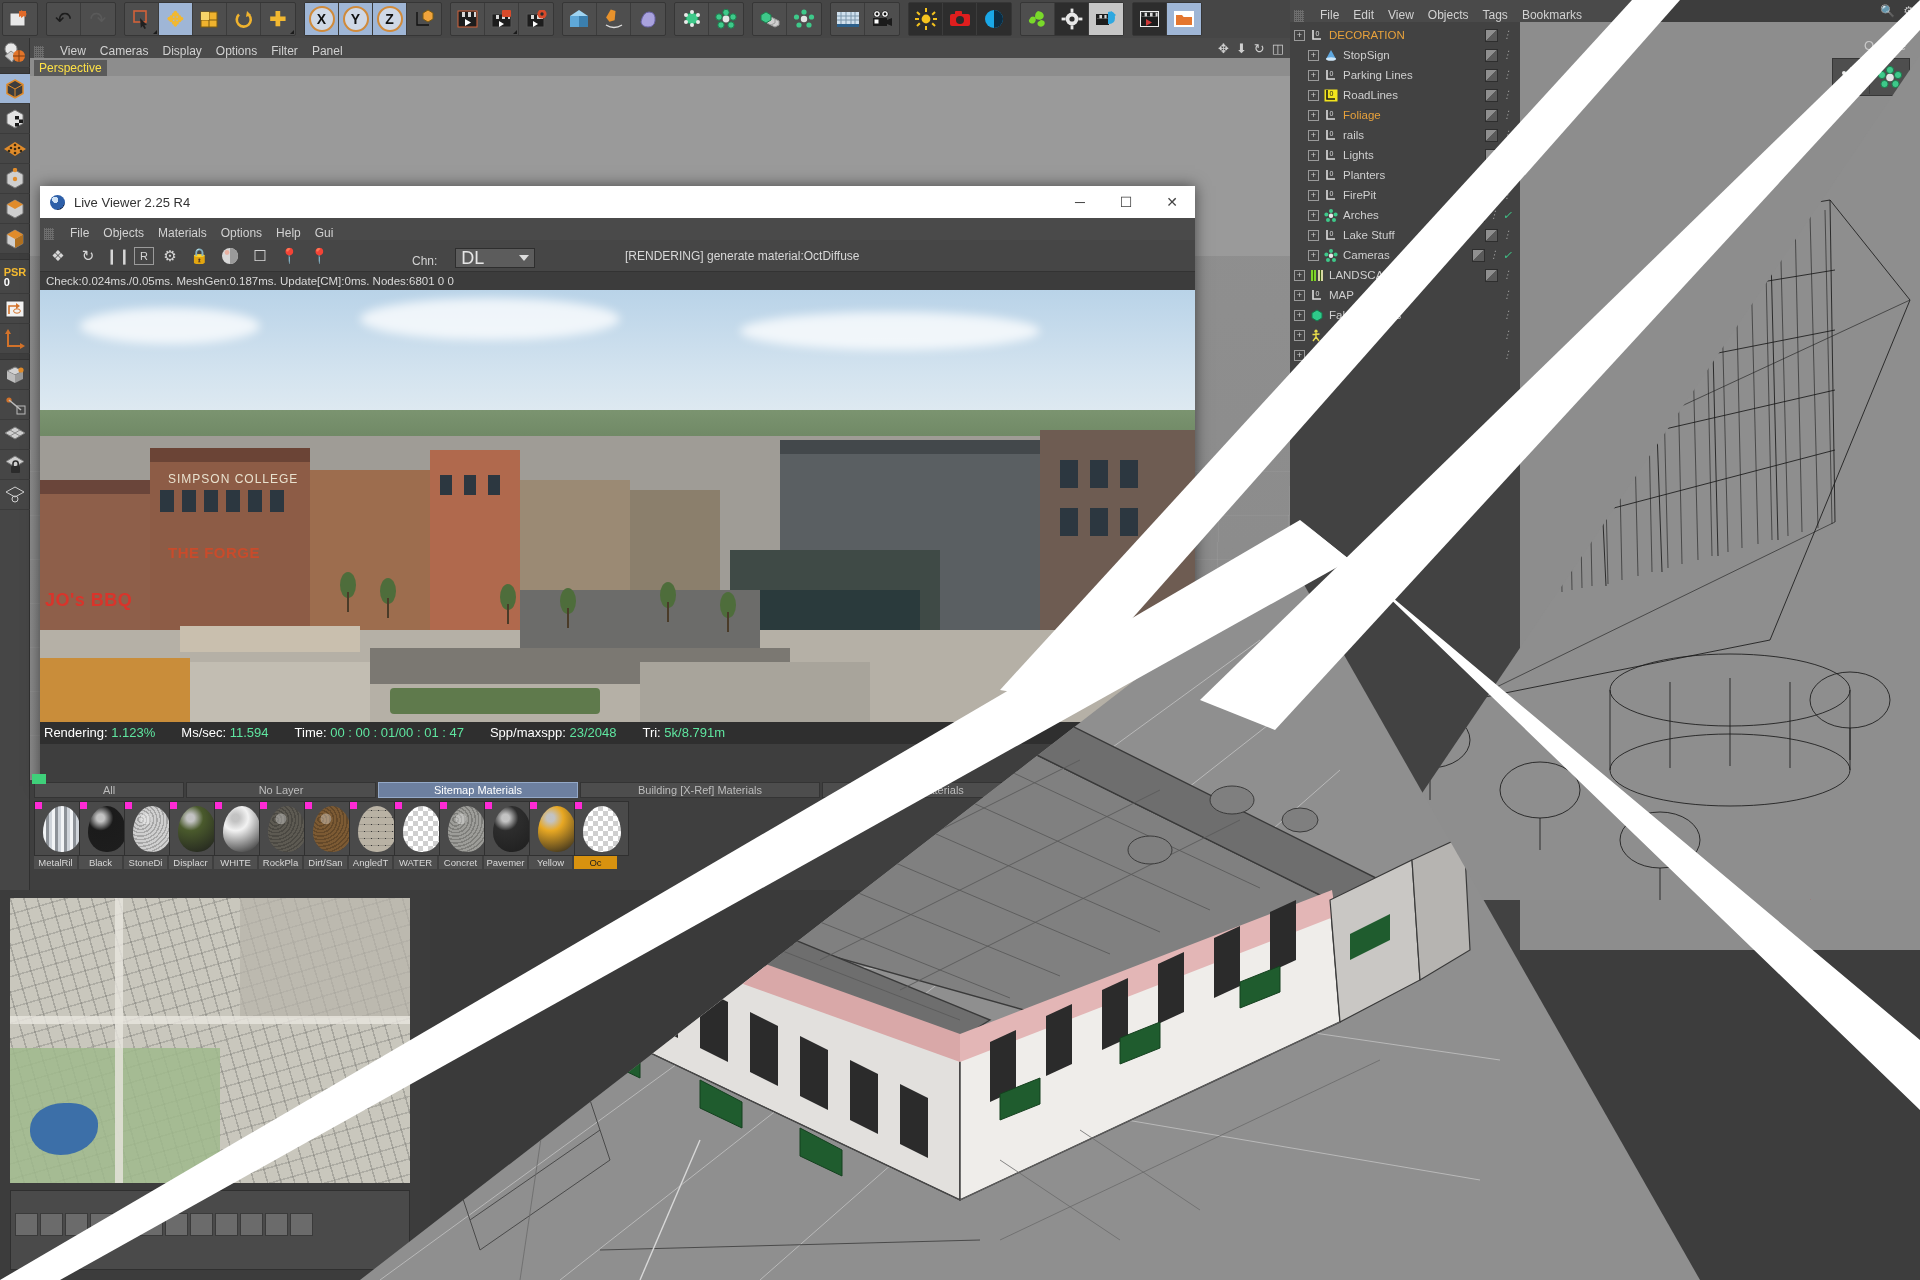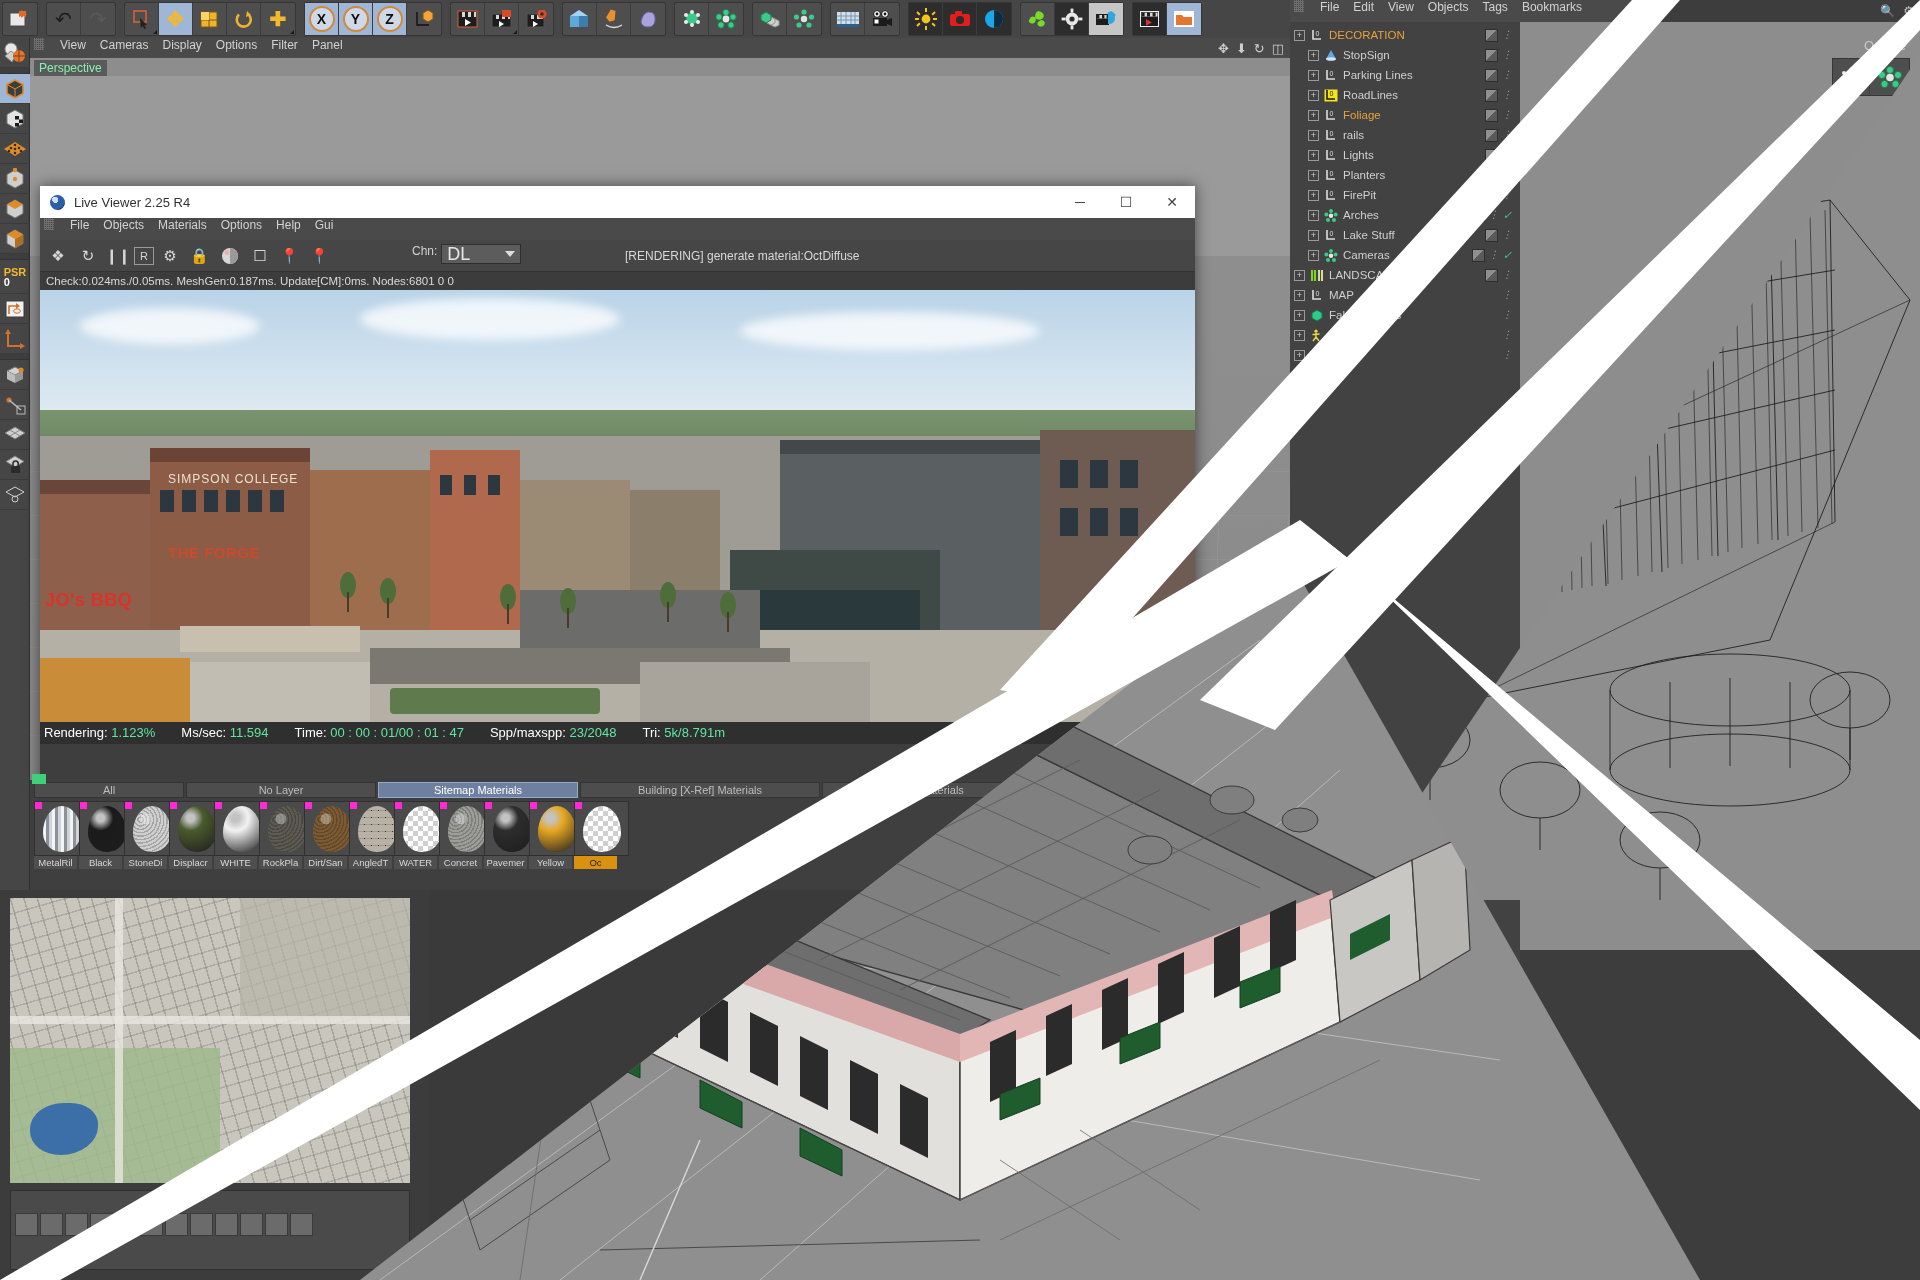--- a/index.html
+++ b/index.html
@@ -1,19 +1,19 @@
 <!DOCTYPE html>
 <html><head>
 <meta charset="utf-8">
 <style>
   * { box-sizing: border-box; margin:0; padding:0; }
   html,body { width:1920px; height:1280px; overflow:hidden; background:#3a3a3a;
     font-family:"Liberation Sans", sans-serif; }
   #root { position:relative; width:1920px; height:1280px; overflow:hidden; }
-  .menubar { display:flex; align-items:flex-start; height:20px; background:#4a4a4a;
+  .menubar { display:flex; align-items:flex-end; height:20px; background:#4a4a4a;
     font-size:12px; color:#d2d2d2; padding-left:4px; gap:14px; }
   .menubar .grip { width:10px; height:12px;
     background:repeating-linear-gradient(0deg,#8a8a8a 0 1px,transparent 1px 2px),
                repeating-linear-gradient(90deg,#8a8a8a 0 1px,transparent 1px 2px);
     opacity:.55; margin-right:2px;}
   .menubar span.mi { cursor:default; white-space:nowrap; }
 
   
   #topbar { position:absolute; left:0; top:0; width:1290px; height:38px;
     background:#464646; display:flex; align-items:center; gap:0; padding-left:2px;}
@@ -50,21 +50,21 @@
     border-bottom:1px solid #3b3b3b; position:relative; }
   .lbtn.sel { background:#9fb6d6; }
   .lsep { height:6px; background:#3e3e3e; border-bottom:1px solid #333; }
   .psr { color:#f2b830; font-weight:bold; font-size:11px; line-height:10px; text-align:left;}
   .psr small { color:#fff; font-size:11px; display:block; }
 
   
   #viewport { position:absolute; left:30px; top:38px; width:1260px; height:742px;
     background:#8d8d8d; }
   #vpmenu { position:absolute; left:0; top:0; width:100%; }
-  #vpPersp { position:absolute; left:4px; top:22px; font-size:12px; color:#86efac;
+  #vpPersp { position:absolute; left:4px; top:22px; font-size:12px; color:#fde047;
     background:#5a5a5a; padding:1px 5px; }
   #vpIcons { position:absolute; right:6px; top:3px; display:flex; gap:7px; color:#cfcfcf;
     font-size:13px; }
 
   
   #vpscene { position:absolute; left:0; top:38px; width:100%; height:704px;
     background:linear-gradient(#909090,#8a8a8a); overflow:hidden; }
   #vpgrid { position:absolute; left:0; bottom:0; width:100%; height:330px;
     background:
       repeating-linear-gradient(92deg, rgba(255,255,255,.07) 0 1px, transparent 1px 70px),
@@ -81,21 +81,21 @@
     background:radial-gradient(circle at 35% 32%, #cfe2f5 0 22%, #2d5fa8 23% 70%, #11264d 71%); }
   #lvtitle .lvname { font-size:13px; color:#333; }
   #lvtitle .wbtns { margin-left:auto; display:flex; }
   #lvtitle .wbtn { width:46px;height:32px;display:flex;align-items:center;justify-content:center;
     color:#444; font-size:14px; }
   #lvmenu { height:22px; background:#4a4a4a; }
   #lvtool { height:32px; background:#464646; display:flex; align-items:center;
     gap:2px; padding-left:4px; position:relative; border-bottom:1px solid #333; }
   .lvb { width:28px;height:26px; display:flex;align-items:center;justify-content:center;
     color:#d6d6d6; font-size:15px; }
-  #lvchn { position:absolute; left:372px; top:4px; display:flex; align-items:flex-start; gap:4px;
+  #lvchn { position:absolute; left:372px; top:4px; display:flex; align-items:flex-end; gap:18px;
      height:24px; }
   #lvchn .lbl { font-size:12px; color:#d2d2d2; }
   #lvchn .sel { width:80px;height:20px;background:#5c5c5c;border:1px solid #2e2e2e;
      font-size:18px;color:#e6e6e6; display:flex;align-items:center; padding:0 5px;
      position:relative; }
   #lvchn .sel .arw { position:absolute; right:5px; top:6px; width:0;height:0;
      border-left:5px solid transparent;border-right:5px solid transparent;border-top:6px solid #ddd;}
   #lvrenderstate { position:absolute; left:585px; top:0; height:32px; line-height:32px;
      font-size:12px; color:#d8d8d8; }
   #lvstats { height:18px; background:#3c3c3c; font-size:11.5px; color:#d9d9d9;

